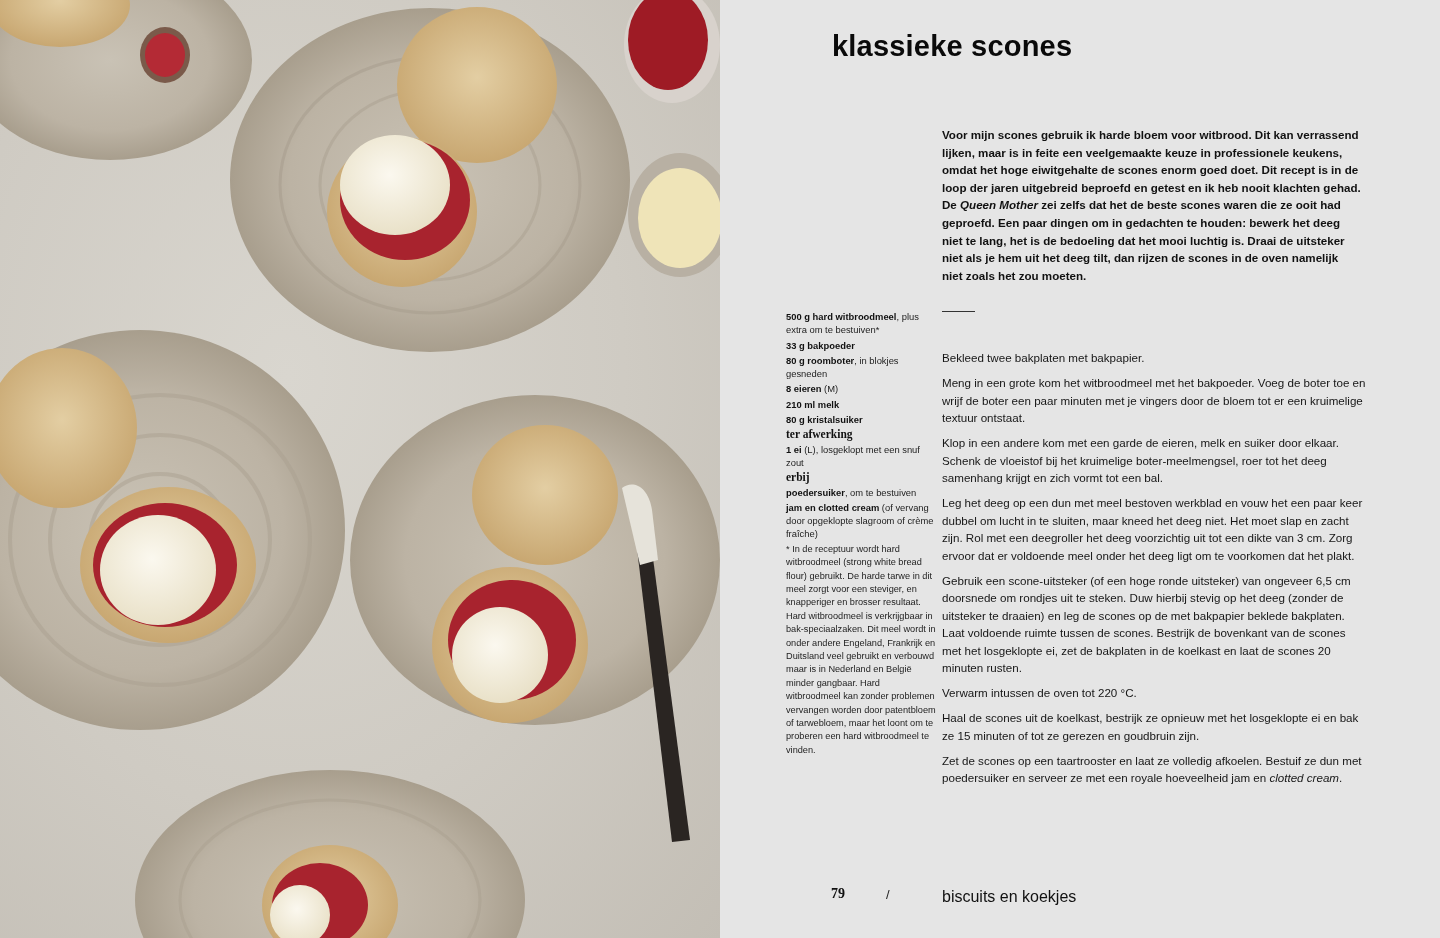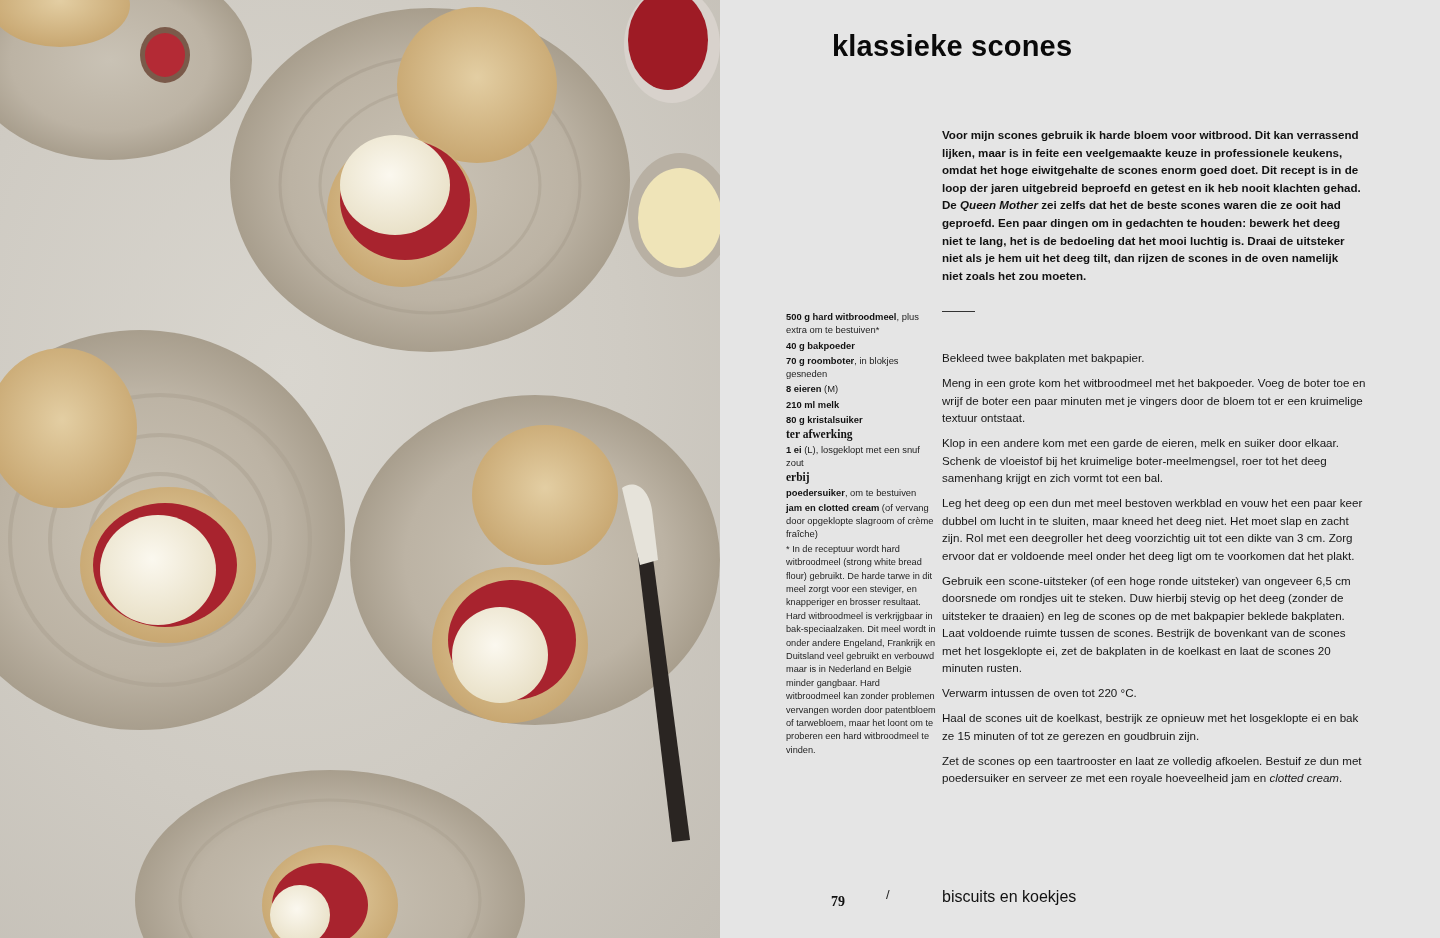--- a/index.html
+++ b/index.html
@@ -13,21 +13,21 @@
   .intro { position:absolute; left:222px; top:126px; width:420px; font-size:11.6px; font-weight:bold; line-height:17.6px; color:#111; }
   .intro i { font-weight:bold; }
   .rule { position:absolute; left:222px; top:311px; width:33px; height:1px; background:#333; }
   .ingredients { position:absolute; left:66px; top:310px; width:150px; font-size:9.4px; line-height:13.3px; color:#222; }
   .ingredients .item { margin-bottom:2px; }
   .ingredients b { color:#111; }
   .subhead { font-family:"Liberation Serif", serif; font-weight:bold; font-size:11.5px; margin-top:0; margin-bottom:1px; color:#111; }
   .footnote { font-size:9.2px; line-height:13.4px; color:#222; }
   .method { position:absolute; left:222px; top:349px; width:425px; font-size:11.6px; line-height:17.5px; color:#161616; }
   .method p { margin:0 0 7.5px 0; }
-  .footer-num { position:absolute; left:111px; top:886px; font-family:"Liberation Serif", serif; font-weight:bold; font-size:14px;margin-top:8px; }
+  .footer-num { position:absolute; left:111px; top:886px; font-family:"Liberation Serif", serif; font-weight:bold; font-size:14px; }
   .footer-slash { position:absolute; left:166px; top:887px; font-size:13px; color:#222; }
   .footer-section { position:absolute; left:222px; top:888px; font-size:16px; font-weight:normal; }
 </style>
 </head>
 <body>
 
 <div class="photo">
   <svg width="720" height="938" viewBox="0 0 720 938">
     <defs>
       <radialGradient id="plateG" cx="50%" cy="50%" r="50%">
@@ -105,22 +105,22 @@
 
 <div class="page">
   <h1 class="title" style="margin:0;">klassieke scones</h1>
 
   <div class="intro"><span>Voor mijn scones gebruik ik harde bloem voor witbrood. Dit kan verrassend lijken, maar is in feite een veelgemaakte keuze in professionele keukens, omdat het hoge eiwitgehalte de scones enorm goed doet. Dit recept is in de loop der jaren uitgebreid beproefd en getest en ik heb nooit klachten gehad. De </span><i>Queen Mother</i><span> zei zelfs dat het de beste scones waren die ze ooit had geproefd. Een paar dingen om in gedachten te houden: bewerk het deeg niet te lang, het is de bedoeling dat het mooi luchtig is. Draai de uitsteker niet als je hem uit het deeg tilt, dan rijzen de scones in de oven namelijk niet zoals het zou moeten.</span></div>
 
   <div class="rule"></div>
 
   <div class="ingredients">
     <div class="item"><b>500 g hard witbroodmeel</b><span>, plus extra om te bestuiven*</span></div>
-    <div class="item"><b>40 g bakpoeder</b><span></span></div>
-    <div class="item"><b>70 g roomboter</b><span>, in blokjes gesneden</span></div>
+    <div class="item"><b>33 g bakpoeder</b><span></span></div>
+    <div class="item"><b>80 g roomboter</b><span>, in blokjes gesneden</span></div>
     <div class="item"><b>8 eieren</b><span> (M)</span></div>
     <div class="item"><b>210 ml melk</b><span></span></div>
     <div class="item"><b>80 g kristalsuiker</b><span></span></div>
 
     <div class="subhead">ter afwerking</div>
     <div class="item"><b>1 ei</b><span> (L), losgeklopt met een snuf zout</span></div>
 
     <div class="subhead">erbij</div>
     <div class="item"><b>poedersuiker</b><span>, om te bestuiven</span></div>
     <div class="item"><b>jam en clotted cream</b><span> (of vervang door opgeklopte slagroom of crème fraîche)</span></div>

